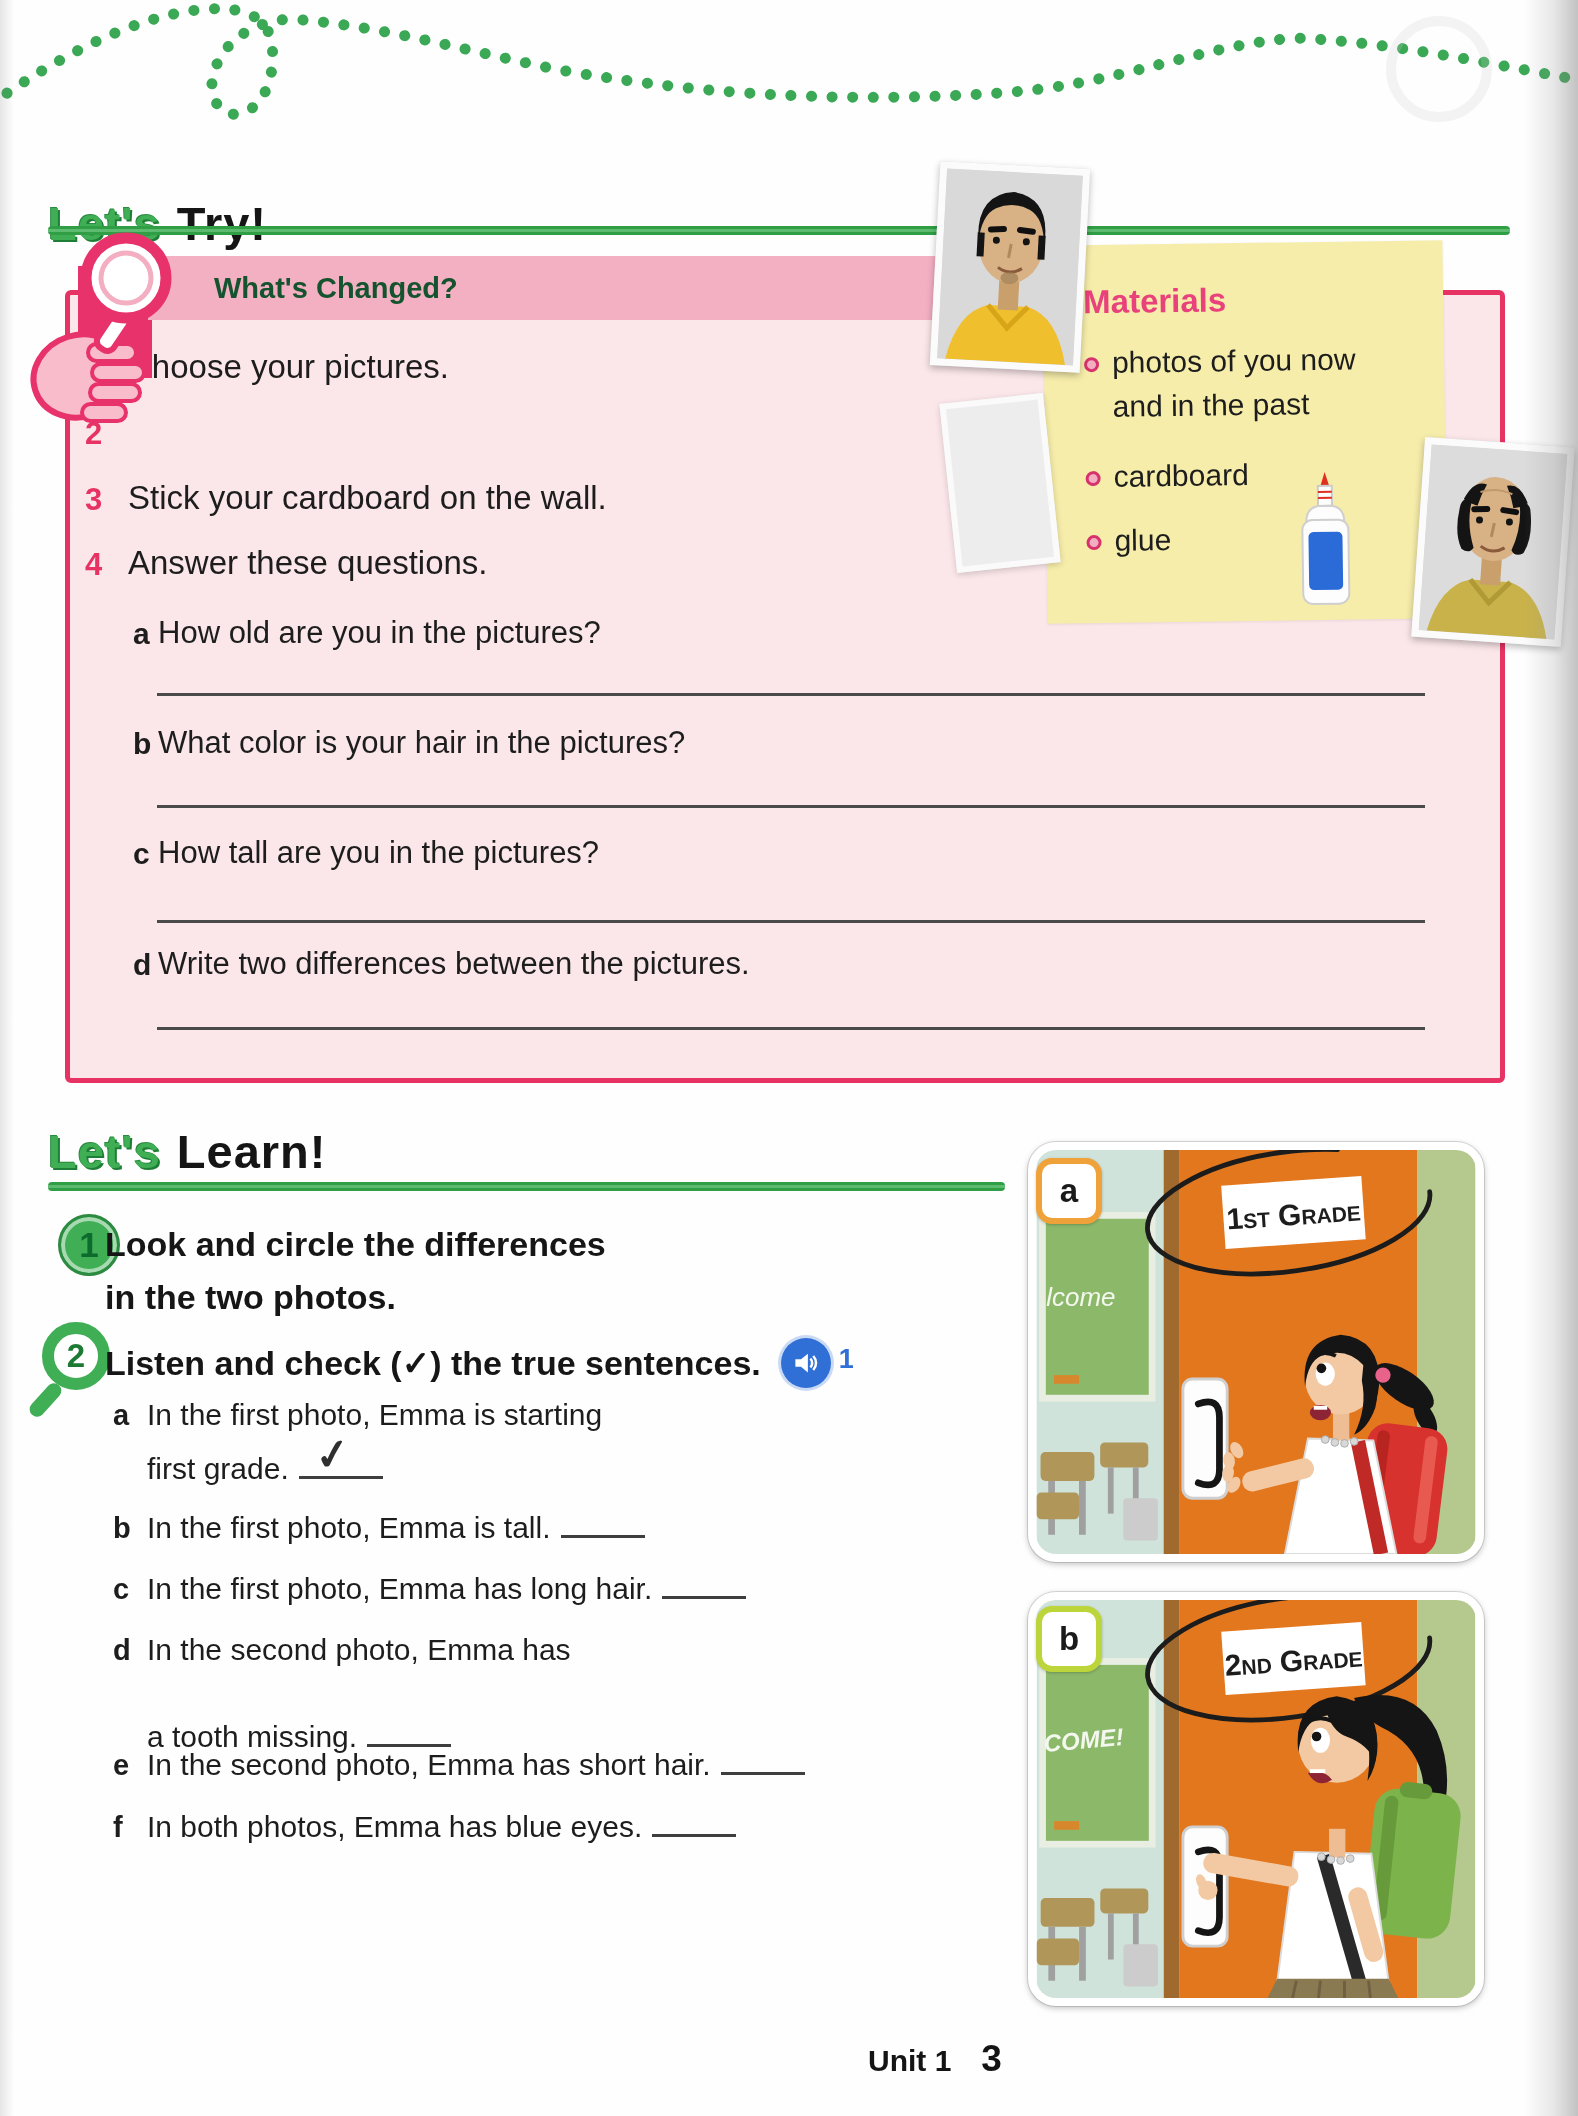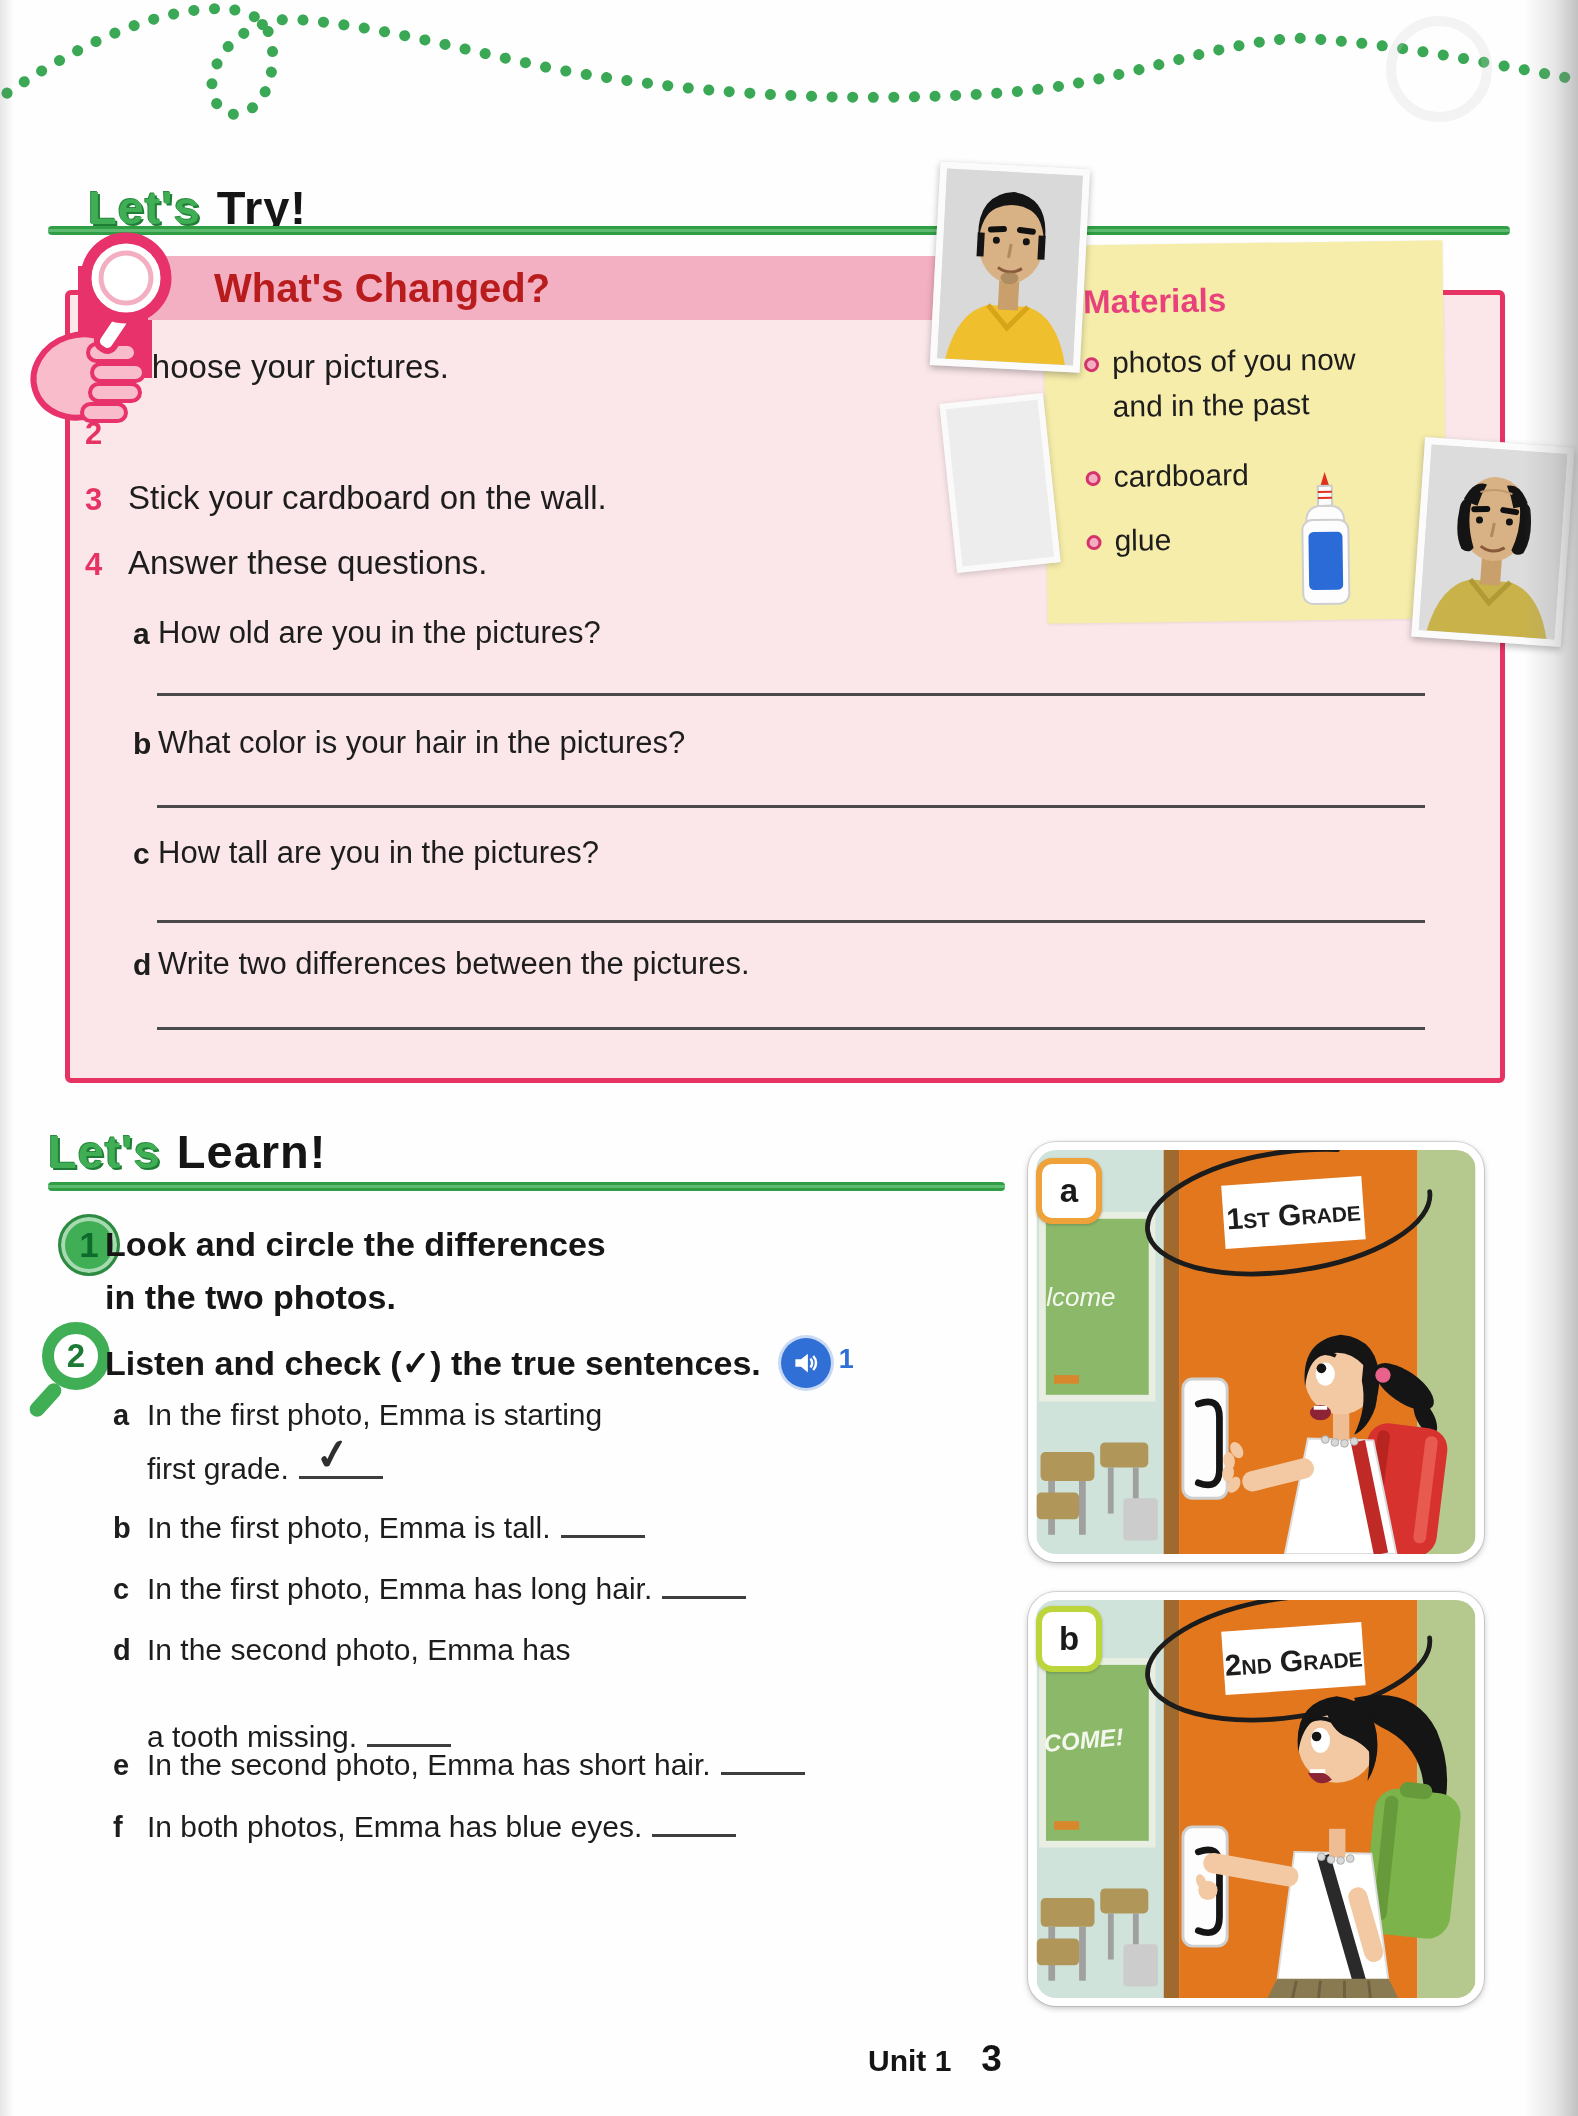--- a/index.html
+++ b/index.html
@@ -8,21 +8,21 @@
   .abs{position:absolute;}
   
   .heading{font-size:47px;font-weight:700;letter-spacing:1px;white-space:nowrap;}
   .word-green{color:#3fae55;text-shadow:2px 2px 0 #1e7e35,-1px -1px 0 #2a8a3e;}
   .word-black{color:#151515;margin-left:16px;}
   .green-rule{height:9px;border-radius:4px;
       background:linear-gradient(180deg,#2f9e44 0 28%,#5cbb6e 28% 72%,#2f9e44 72% 100%);}
   
   .pink-box{background:#fbe7ea;border:5px solid #e73364;border-radius:6px;}
   .banner{background:#f4b0c3;display:flex;align-items:center;}
-  .banner-title{font-size:40px;font-weight:700;color:#b91c1c;padding-left:66px;}
+  .banner-title{font-size:29px;font-weight:700;color:#14532d;padding-left:66px;}
   .step-num{color:#e73364;font-weight:700;font-size:31px;}
   .step-text{font-size:33px;}
   .q-letter{font-weight:700;font-size:30px;}
   .q-text{font-size:31px;}
   .ans-line{border-bottom:3px solid #4a4a4a;height:0;}
   
   .materials-box{background:#f6edaa;transform:rotate(-0.8deg);box-shadow:0 1px 3px rgba(0,0,0,.08);}
   .materials-title{font-size:33px;font-weight:700;color:#e8417c;}
   .mat-item{font-size:30px;line-height:44px;}
   .bullet{width:9px;height:9px;border-radius:50%;background:#f3aec2;border:3px solid #d6336c;display:inline-block;}
@@ -63,21 +63,21 @@
 <body>
 
 <div id="page">
 
   <svg class="abs" style="left:0;top:0;" width="1578" height="140" viewBox="0 0 1578 140">
     <path d="M -10 105 C 60 55, 130 20, 190 11 C 235 4, 268 12, 272 45 C 275 72, 268 100, 246 112 C 222 122, 206 98, 214 72 C 222 45, 248 22, 290 19 C 380 25, 470 52, 560 70 C 720 98, 860 102, 1000 93 C 1120 85, 1200 45, 1295 38 C 1390 42, 1480 62, 1590 82" fill="none" stroke="#3aa855" stroke-width="11" stroke-linecap="round" stroke-dasharray="0.1 20.5"></path>
   </svg>
 
   <div class="abs ghost-circle" style="left:1386;left:1386px;top:16px;width:86px;height:86px;opacity:.5;"></div>
 
-  <div class="abs heading" style="left:48px;top:180px;margin-left:40px;">
+  <div class="abs heading" style="left:48px;top:196px;">
     <span class="word-green">Let's</span><span class="word-black">Try!</span>
   </div>
   <div class="abs green-rule" style="left:48px;top:226px;width:1462px;"></div>
 
   <div class="abs pink-box" style="left:65px;top:290px;width:1430px;height:783px;">
 
     <span class="abs step-num" style="left:15px;top:56px;">1</span>
     <span class="abs step-text" style="left:58px;top:53px;">Choose your pictures.</span>
     <span class="abs step-num" style="left:15px;top:121px;">2</span>
     <span class="abs step-num" style="left:15px;top:187px;">3</span>

